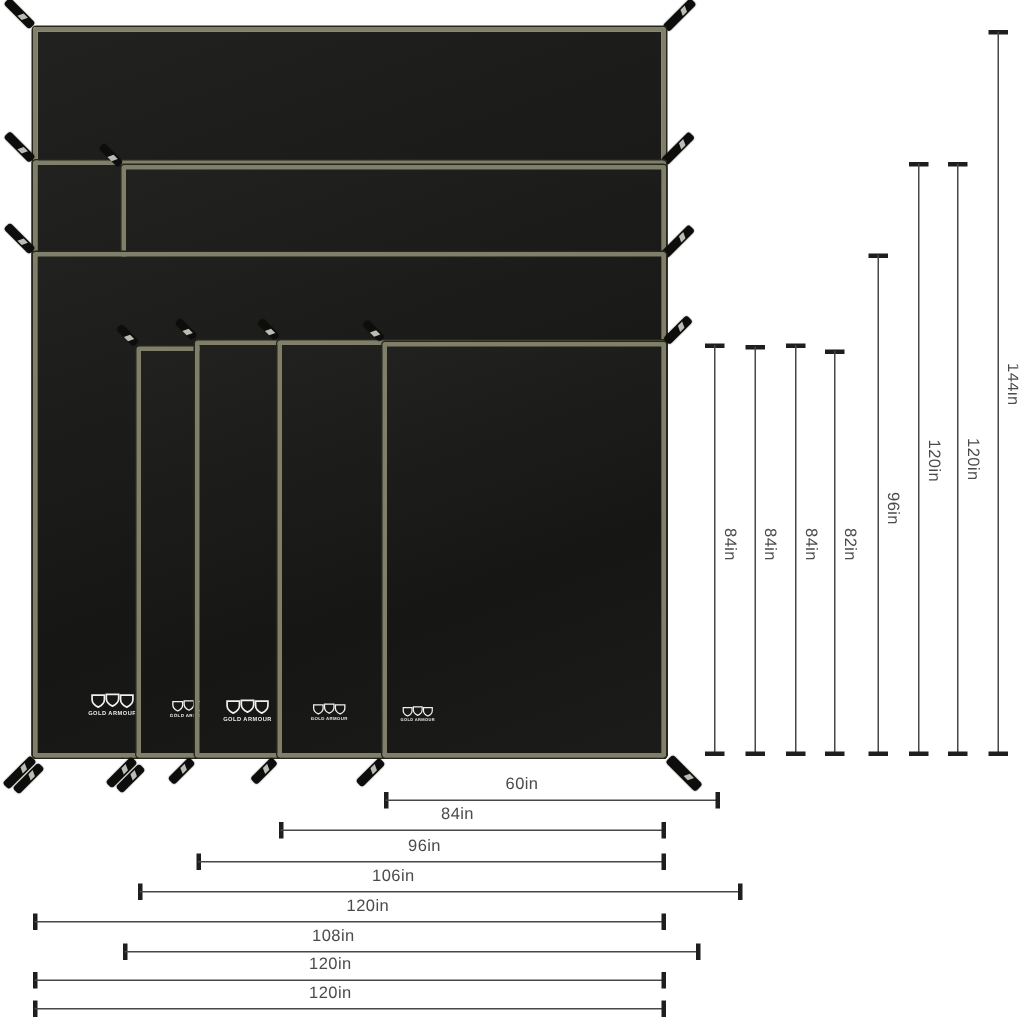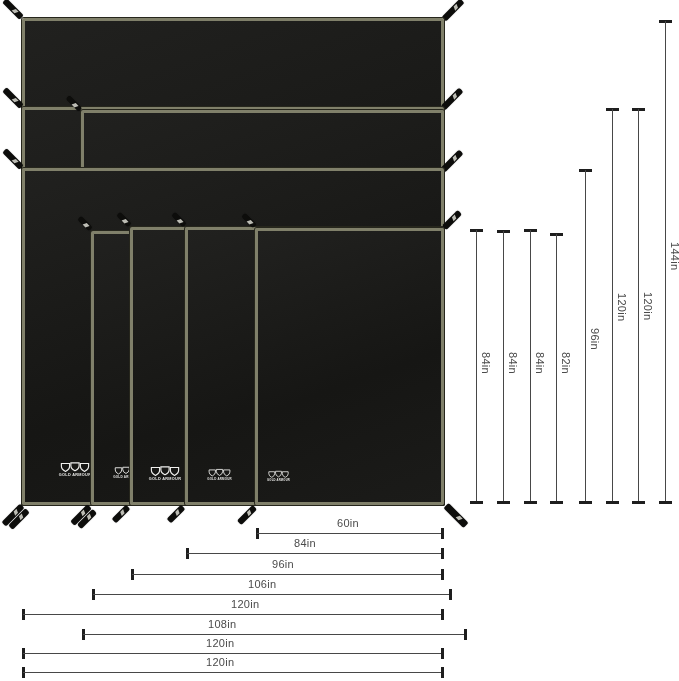--- a/index.html
+++ b/index.html
@@ -164,39 +164,39 @@
     <div class="tick b"></div>
     <span class="lbl" style="top:184px;">120in</span>
   </div>
   <div class="vdim" style="left:659px;top:20px;height:484px;">
     <div class="tick t"></div>
     <div class="line"></div>
     <div class="tick b"></div>
     <span class="lbl" style="top:222px;">144in</span>
   </div>
 
-  <div class="hdim" style="left:256px;top:528px;width:188px;">
+  <div class="hdim" style="left:256px;top:528px;width:224px;">
     <div class="tick l"></div>
     <div class="line"></div>
     <div class="tick r"></div>
     <span class="lbl" style="left:81px;">60in</span>
   </div>
   <div class="hdim" style="left:186px;top:548px;width:258px;">
     <div class="tick l"></div>
     <div class="line"></div>
     <div class="tick r"></div>
     <span class="lbl" style="left:108px;">84in</span>
   </div>
   <div class="hdim" style="left:131px;top:569px;width:313px;">
     <div class="tick l"></div>
     <div class="line"></div>
     <div class="tick r"></div>
     <span class="lbl" style="left:141px;">96in</span>
   </div>
-  <div class="hdim" style="left:92px;top:589px;width:360px;">
+  <div class="hdim" style="left:92px;top:589px;width:403px;">
     <div class="tick l"></div>
     <div class="line"></div>
     <div class="tick r"></div>
     <span class="lbl" style="left:156px;">106in</span>
   </div>
   <div class="hdim" style="left:22px;top:609px;width:422px;">
     <div class="tick l"></div>
     <div class="line"></div>
     <div class="tick r"></div>
     <span class="lbl" style="left:209px;">120in</span>

